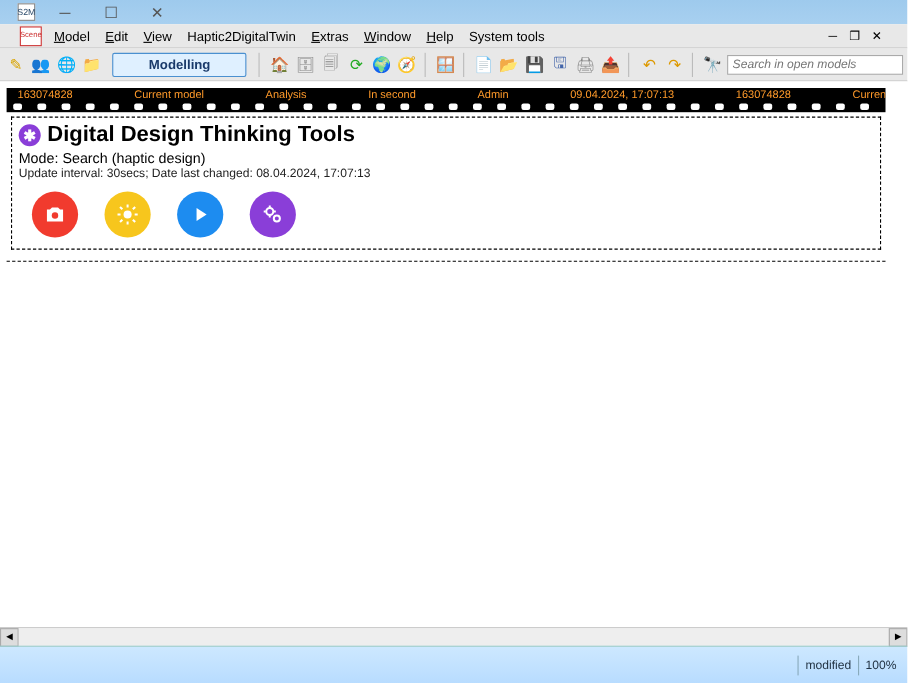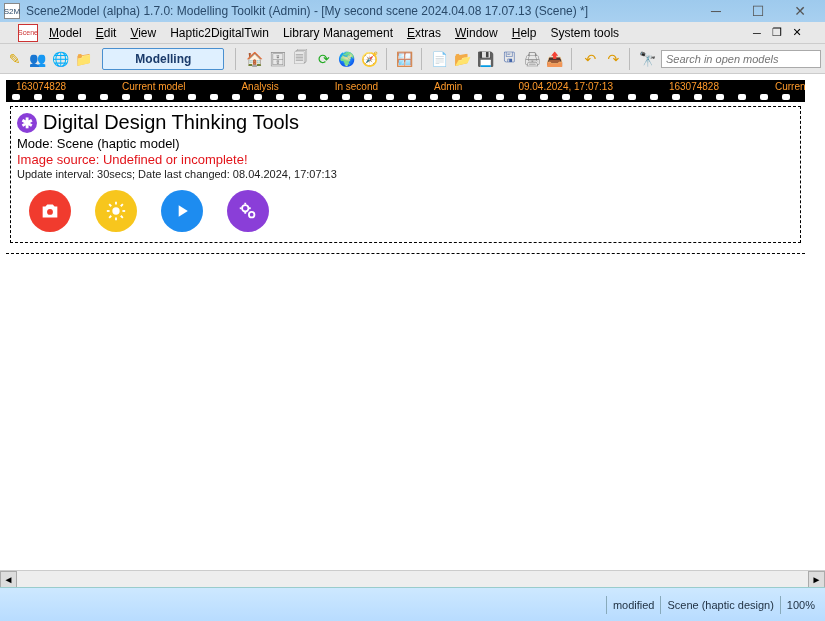--- a/index.html
+++ b/index.html
@@ -1,17 +1,17 @@
 <!DOCTYPE html>
 <html><head>
 <meta charset="utf-8">
 <style>
 * { box-sizing: border-box; margin: 0; padding: 0; }
 body { font-family: "Segoe UI", Tahoma, sans-serif; font-size: 12px; background: #fff; width: 825px; height: 621px; overflow: hidden; display: flex; flex-direction: column; }
-.titlebar { background: linear-gradient(#9ecaed, #a8d0f0); height: 22px; display: flex; align-items: center; padding: 0 4px; color: #2a4a6a; font-size: 12px; }
+.titlebar { background: linear-gradient(#9ecaed, #a8d0f0); height: 22px; display: flex; align-items: center; padding: 0 16px; color: #2a4a6a; font-size: 12px; }
 .titlebar .ticon { width: 16px; height: 16px; margin-right: 6px; background: #fff; border: 1px solid #888; display: inline-flex; align-items: center; justify-content: center; font-size: 8px; }
 .titlebar .title { flex: 1; }
 .titlebar .wbtn { width: 42px; height: 20px; display: inline-flex; align-items: center; justify-content: center; color: #555; font-size: 14px; cursor: pointer; }
 .menubar { background: #e8e8e8; height: 22px; display: flex; align-items: center; padding: 0 18px; border-bottom: 1px solid #ccc; }
 .menubar .appicon { width: 20px; height: 18px; margin-right: 4px; background: #fff; border: 1px solid #c33; font-size: 7px; display: inline-flex; align-items: center; justify-content: center; color: #c33; }
 .menubar .mitem { padding: 2px 7px; cursor: pointer; }
 .menubar .mitem u { text-decoration: underline; }
 .menubar .spacer { flex: 1; }
 .menubar .mdibtn { width: 18px; height: 16px; display: inline-flex; align-items: center; justify-content: center; font-size: 11px; cursor: pointer; margin: 0 1px; }
 .toolbar { background: #e8e8e8; height: 30px; display: flex; align-items: center; padding: 2px 4px; border-bottom: 1px solid #ccc; gap: 2px; }
@@ -31,52 +31,50 @@
 .filmstrip { height: 22px; background: #000; display: flex; align-items: center; overflow: hidden; position: relative; margin-right: 20px; }
 .filmstrip .labels { position: absolute; top: 1px; left: 0; right: 0; display: flex; color: #ff9a2a; font-size: 10px; padding: 0 10px; white-space: nowrap; }
 .filmstrip .labels span { margin-right: 56px; }
 .filmstrip .holes { position: absolute; bottom: 2px; left: 0; right: 0; display: flex; gap: 14px; padding: 0 6px; }
 .filmstrip .holes i { width: 8px; height: 6px; background: #fff; border-radius: 2px; display: inline-block; }
 
 .canvas { background: #fff; margin-right: 20px; padding: 4px; }
 .dashed-box { border: 1.5px dashed #000; padding: 4px 6px 10px 6px; }
 .panel-head { display: flex; align-items: center; gap: 6px; }
 .asterisk-badge { width: 20px; height: 20px; border-radius: 50%; background: #8a3ed8; display: inline-flex; align-items: center; justify-content: center; color: #fff; font-weight: bold; font-size: 14px; }
-.panel-title { font-size: 20px; font-weight: normal; font-family: Arial, sans-serif; }
+.panel-title { font-size: 20px; font-weight: bold; font-family: Arial, sans-serif; }
 .panel-mode { font-size: 13px; margin-top: 2px; }
 .panel-warn { color: #e2141a; font-size: 13px; margin-top: 1px; }
 .panel-meta { font-size: 11px; color: #222; margin-top: 1px; }
 .circle-row { display: flex; gap: 24px; margin-top: 10px; padding-left: 12px; }
 .circ { width: 42px; height: 42px; border-radius: 50%; display: inline-flex; align-items: center; justify-content: center; color: #fff; cursor: pointer; }
 .circ.red { background: #f13b2e; }
 .circ.yellow { background: #f7c61d; }
 .circ.blue { background: #1d8cf0; }
 .circ.purple { background: #8a3ed8; }
 .dashed-line { border-top: 1.5px dashed #000; margin-top: 6px; margin-right: 20px; }
 
 svg { display: block; }
 </style>
 </head>
 <body>
 
 <div class="titlebar">
   <span class="ticon">S2M</span>
-  <span class="title">Scene2Model (alpha) 1.7.0: Modelling Toolkit (Admin) - [My second scene 2024.04.08 17.07.13 (Scene) *]</span>
   <span class="wbtn">─</span>
   <span class="wbtn">☐</span>
   <span class="wbtn">✕</span>
 </div>
 
 <div class="menubar">
   <span class="appicon">Scene</span>
   <span class="mitem"><u>M</u><span></span>odel</span>
   <span class="mitem"><u>E</u>dit</span>
   <span class="mitem"><u>V</u>iew</span>
   <span class="mitem">Haptic2DigitalTwin</span>
-  <span class="mitem">Library Management</span>
   <span class="mitem"><u>E</u>xtras</span>
   <span class="mitem"><u>W</u>indow</span>
   <span class="mitem"><u>H</u>elp</span>
   <span class="mitem">System tools</span>
   <span class="spacer"></span>
   <span class="mdibtn">─</span>
   <span class="mdibtn">❐</span>
   <span class="mdibtn">✕</span>
 </div>
 
@@ -165,22 +163,21 @@
         <i></i>
     </div>
   </div>
 
   <div class="canvas">
     <div class="dashed-box">
       <div class="panel-head">
         <span class="asterisk-badge">✱</span>
         <span class="panel-title">Digital Design Thinking Tools</span>
       </div>
-      <div class="panel-mode">Mode: Scene (haptic model)</div>
-      <div class="panel-warn">Image source: Undefined or incomplete!</div>
+      <div class="panel-mode">Mode: Search (haptic design)</div>
       <div class="panel-meta">Update interval: 30secs; Date last changed: 08.04.2024, 17:07:13</div>
       <div class="circle-row">
         <span class="circ red">
           <svg width="22" height="22" viewBox="0 0 24 24">
               <path fill="#fff" d="M4 7h3l2-2h6l2 2h3v12H4z"></path>
               <circle cx="12" cy="13" r="3.2" fill="#f13b2e"></circle>
             </svg>
         </span>
         <span class="circ yellow">
           <svg width="22" height="22" viewBox="0 0 24 24">
@@ -223,15 +220,14 @@
 
 <div class="hscroll">
   <span class="arrow">◄</span>
   <span class="track"></span>
   <span class="arrow">►</span>
 </div>
 
 <div class="statusbar">
   <span class="spacer"></span>
   <span class="cell">modified</span>
-  <span class="cell">Scene (haptic design)</span>
   <span class="cell">100%</span>
 </div>
 
 </body></html>

